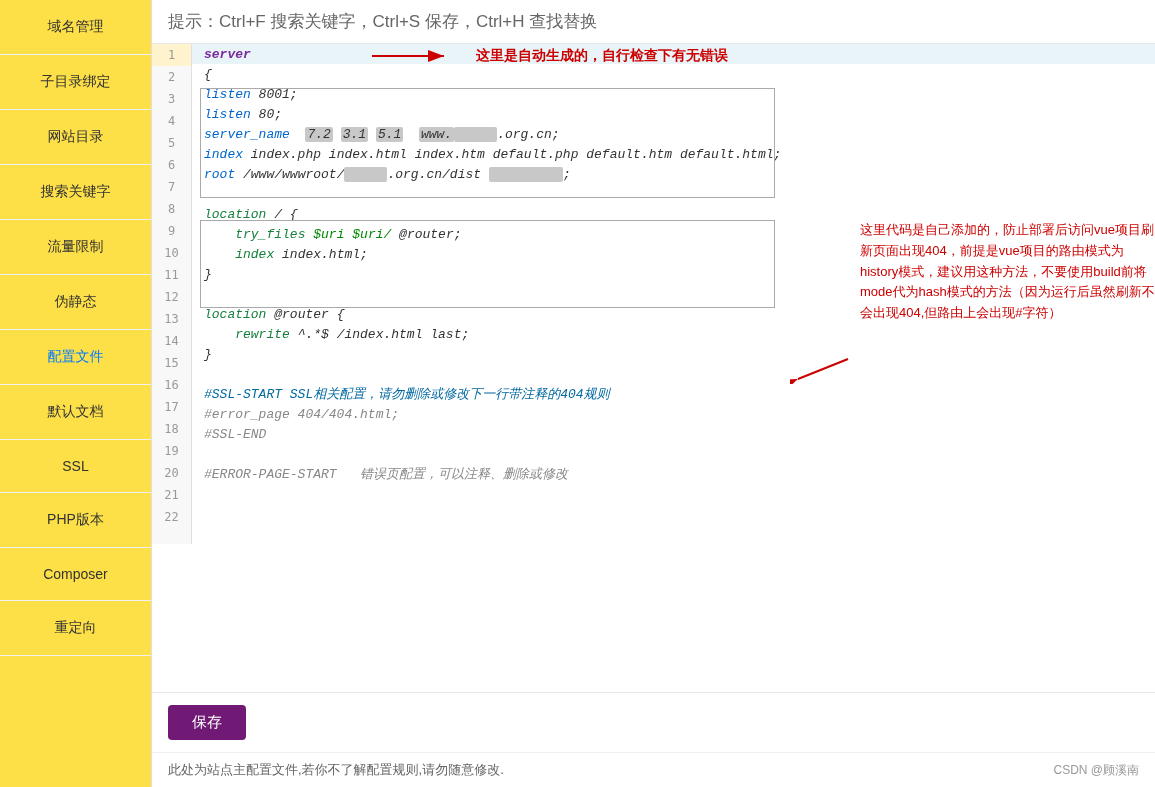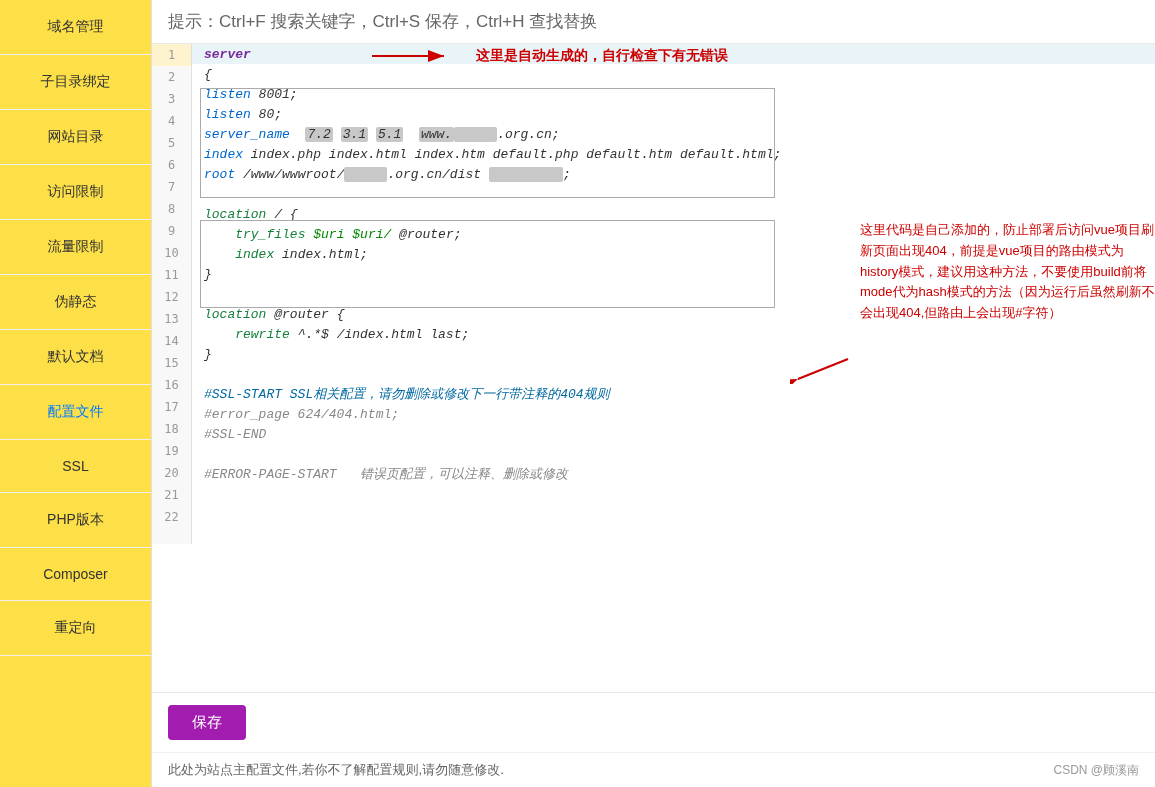--- a/index.html
+++ b/index.html
@@ -103,21 +103,21 @@
     .kw-orange { color: #15803d; }
 
     
     .save-area {
       padding: 12px 16px;
       border-top: 1px solid #e8e8e8;
       background: #fff;
       flex-shrink: 0;
     }
     .save-btn {
-      background: #a21caf;
+      background: #701a75;
       color: #fff;
       border: none;
       padding: 8px 24px;
       font-size: 15px;
       border-radius: 4px;
       cursor: pointer;
     }
 
     
     .footer-note {
@@ -150,25 +150,25 @@
       background: #ccc;
     }
   </style>
 </head>
 <body>
 
 <div class="sidebar">
   <div class="sidebar-item">域名管理</div>
   <div class="sidebar-item">子目录绑定</div>
   <div class="sidebar-item">网站目录</div>
-  <div class="sidebar-item">访问限制</div>
+  <div class="sidebar-item">搜索关键字</div>
   <div class="sidebar-item">流量限制</div>
   <div class="sidebar-item">伪静态</div>
+  <div class="sidebar-item active">配置文件</div>
   <div class="sidebar-item">默认文档</div>
-  <div class="sidebar-item active">配置文件</div>
   <div class="sidebar-item">SSL</div>
   <div class="sidebar-item">PHP版本</div>
   <div class="sidebar-item">Composer</div>
   <div class="sidebar-item">重定向</div>
 </div>
 
 <div class="main">
 
   <div class="hint-bar">
     <span>提示：Ctrl+F 搜索关键字，Ctrl+S 保存，Ctrl+H 查找替换</span>
@@ -246,21 +246,21 @@
         <div class="code-line"><span class="kw-orange">location</span> / {</div>
         <div class="code-line">    <span class="kw-orange">try_files</span> <span class="kw-green">$uri</span> <span class="kw-green">$uri/</span> @router;</div>
         <div class="code-line">    <span class="kw-orange">index</span> index.html;</div>
         <div class="code-line">}</div>
         <div class="code-line"> </div>
         <div class="code-line"><span class="kw-orange">location</span> @router {</div>
         <div class="code-line">    <span class="kw-orange">rewrite</span> ^.*$ /index.html last;</div>
         <div class="code-line">}</div>
         <div class="code-line"> </div>
         <div class="code-line" style="color:#0369a1;">#SSL-START SSL相关配置，请勿删除或修改下一行带注释的404规则</div>
-        <div class="code-line" style="color:#888;">#error_page 624/404.html;</div>
+        <div class="code-line" style="color:#888;">#error_page 404/404.html;</div>
         <div class="code-line" style="color:#888;">#SSL-END</div>
         <div class="code-line"> </div>
         <div class="code-line" style="color:#888;">#ERROR-PAGE-START &nbsp; 错误页配置，可以注释、删除或修改</div>
       </div>
     </div>
   </div>
 
   <div class="save-area">
     <button class="save-btn">保存</button>
   </div>

